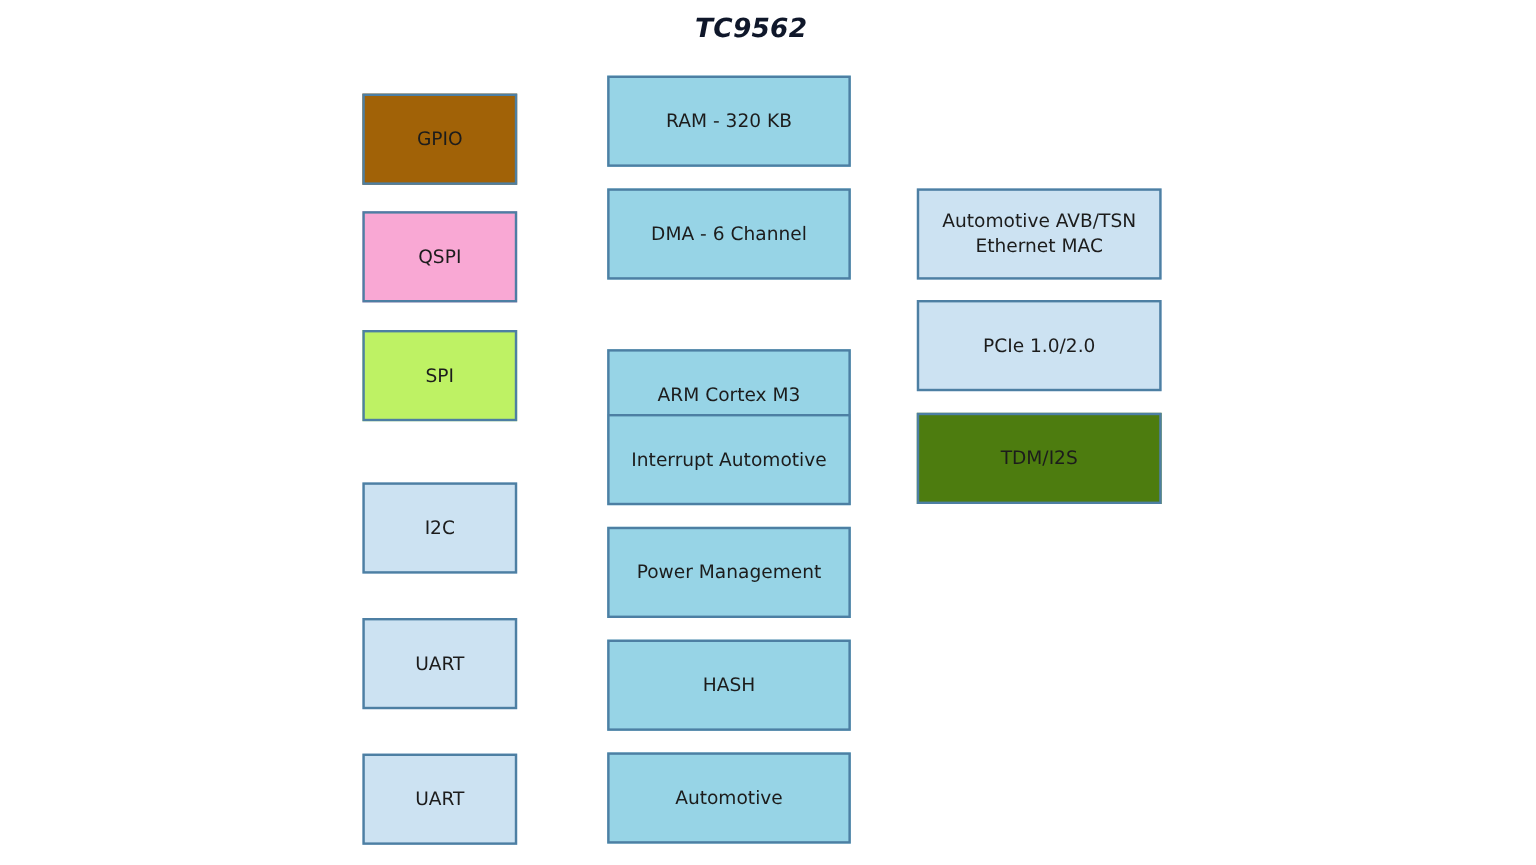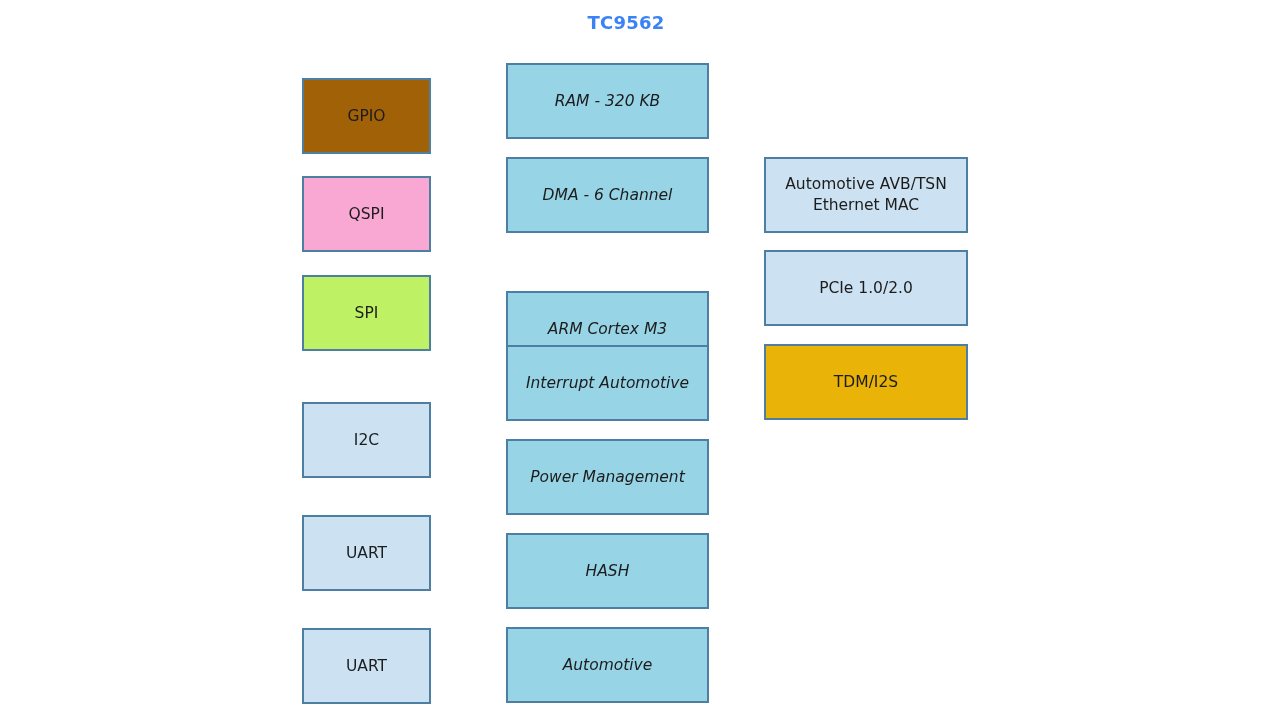--- a/index.html
+++ b/index.html
@@ -15,39 +15,40 @@
       font-family: "DejaVu Sans", "Liberation Sans", sans-serif;
       color: #1a1a1a;
     }
     .title {
       position: absolute;
       left: 0;
       width: 1252px;
       top: 12px;
       text-align: center;
       font-weight: bold;
-      font-size: 18px;
+      font-size: 22px;
       letter-spacing: 0.2px;
-      color: #3b82f6;
+      color: #0f172a;
+      font-style: italic;
     }
     .block {
       position: absolute;
       box-sizing: border-box;
       border: 2px solid #4d7fa3;
       display: flex;
       align-items: center;
       justify-content: center;
       text-align: center;
       font-size: 15.5px;
       line-height: 21px;
       color: #1c1c1c;
       padding: 0 6px;
     }
     .block.light { background: #cce2f2; }
-    .block.mid   { background: #97d4e6; font-style: italic; }
+    .block.mid   { background: #97d4e6; }
 
     
     .col-left  { left: 302px; width: 129px; height: 76px; }
     
     .col-mid   { left: 506px; width: 203px; height: 76px; }
     
     .col-right { left: 764px; width: 204px; height: 76px; }
   </style>
 </head>
 <body>
@@ -102,18 +103,18 @@
   </div>
 
   <div>
     <div class="block light col-right" style="top: 157px; flex-direction: column; background: rgb(204, 226, 242); border-color: rgb(77, 127, 163);">
       <span>Automotive AVB/TSN</span>
       <span>Ethernet MAC</span>
     </div>
     <div class="block light col-right" style="top: 250px; background: rgb(204, 226, 242); border-color: rgb(77, 127, 163);">
       <span>PCIe 1.0/2.0</span>
     </div>
-    <div class="block light col-right" style="top: 344px; background: #eab308; border-color: rgb(77, 127, 163);">
+    <div class="block light col-right" style="top: 344px; background: #4d7c0f; border-color: rgb(77, 127, 163);">
       <span>TDM/I2S</span>
     </div>
   </div>
 
 </div>
 
 </body></html>

